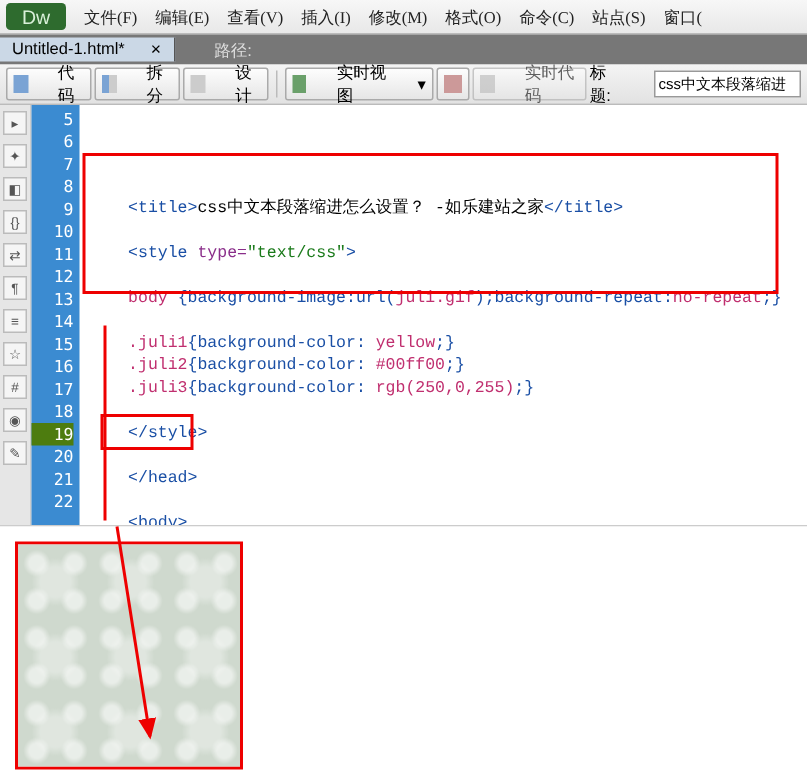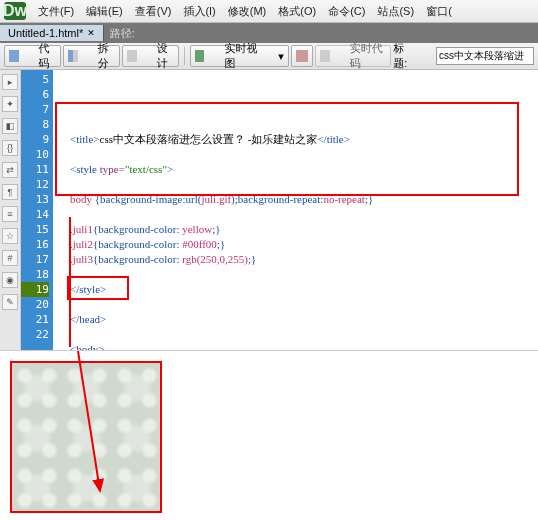--- a/index.html
+++ b/index.html
@@ -1,55 +1,55 @@
 <!DOCTYPE html>
 <html><head>
 <meta charset="utf-8">
 <style>
 html,body{margin:0;padding:0;font-family:"Microsoft YaHei",Arial,sans-serif;font-size:11px;background:#f0f0f0;color:#000;width:538px;height:520px;overflow:hidden}
 .menubar{background:linear-gradient(#f7f7f7,#e8e8e8);border-bottom:1px solid #bbb;display:flex;align-items:center;height:22px;padding:0 4px}
-.dw-logo{width:22px;height:18px;background:#2e6b2e;display:flex;align-items:center;justify-content:center;color:#d9f0d9;font-weight:bold;font-size:16px;border-radius:3px;margin-right:6px}
+.dw-logo{width:40px;height:18px;background:#2e6b2e;display:flex;align-items:center;justify-content:center;color:#d9f0d9;font-weight:normal;font-size:13px;border-radius:3px;margin-right:6px}
 .menu-item{padding:0 6px;color:#222;cursor:default}
 .tabbar{background:#777;display:flex;align-items:center;height:20px;color:#ddd}
-.doc-tab{background:#cbd8e6;color:#000;padding:2px 8px;border-right:1px solid #555;display:flex;align-items:center;gap:4px}
+.doc-tab{background:#cbd8e6;color:#000;padding:2px 8px;border-right:1px solid #555;display:flex;align-items:center;gap:17px}
 .doc-tab .x{font-size:9px}
-.path-lbl{padding:0 4px 0 6px}
+.path-lbl{padding:0 4px 0 26px}
 .path-val{color:#eee}
 .toolbar{background:linear-gradient(#f4f4f4,#e2e2e2);border-bottom:1px solid #bbb;display:flex;align-items:center;height:26px;padding:0 4px;gap:2px}
 .tool-btn{background:linear-gradient(#fdfdfd,#e6e6e6);border:1px solid #aaa;border-radius:2px;padding:1px 4px;display:flex;align-items:center;gap:20px;height:18px}
 .tool-btn .ico{width:12px;height:12px;display:inline-block}
 .sep{width:1px;height:18px;background:#bbb;margin:0 3px}
 .title-lbl{margin-left:auto;margin-right:19px}
 .title-input{border:1px solid #999;height:16px;width:92px;font-size:10px;padding:0 2px}
 .editor-row{display:flex;height:280px;background:#fff;border-bottom:1px solid #ccc}
 .vtool{width:20px;background:#e6e6e6;border-right:1px solid #ccc;display:flex;flex-direction:column;align-items:center;padding-top:4px;gap:6px}
 .vbtn{width:14px;height:14px;border:1px solid #bbb;background:#f5f5f5;font-size:9px;line-height:14px;text-align:center;color:#555}
 .gutter{width:28px;background:#3b8bd1;color:#fff;font-family:Consolas,monospace;font-size:11px;text-align:right;padding-right:4px;line-height:15px;padding-top:2px}
 .gutter div{height:15px}
 .gutter .cur{background:#4d7c0f}
-.code{flex:1;font-family:Liberation Serif, serif;font-size:11px;line-height:15px;padding:2px 6px;white-space:pre;position:relative;overflow:hidden}
+.code{flex:1;font-family:Liberation Mono, monospace;font-size:11px;line-height:15px;padding:2px 6px;white-space:pre;position:relative;overflow:hidden}
 .code .ln{height:15px}
 .c-tag{color:#1a4fa5}
 .c-attr{color:#8a2e8a}
 .c-str{color:#1a7a1a}
 .c-sel{color:#c02f6f}
 .c-prop{color:#1a4fa5}
 .c-txt{color:#000}
 .redbox{position:absolute;border:2px solid #e00;pointer-events:none}
 .preview{position:relative;height:172px;background:#fff}
 .preview-box{position:absolute;left:10px;top:10px;width:148px;height:148px;border:2px solid #e00}
 .damask{width:100%;height:100%;background:#cfd9ce;background-image:radial-gradient(circle at 25% 25%,rgba(255,255,255,.55) 5px,transparent 9px),radial-gradient(circle at 75% 25%,rgba(255,255,255,.55) 5px,transparent 9px),radial-gradient(circle at 25% 75%,rgba(255,255,255,.55) 5px,transparent 9px),radial-gradient(circle at 75% 75%,rgba(255,255,255,.55) 5px,transparent 9px),radial-gradient(circle at 50% 50%,rgba(255,255,255,.35) 10px,transparent 16px);background-size:50px 50px}
 .arrow{position:absolute;pointer-events:none}
 </style>
 </head>
 <body>
 
 <div class="menubar">
   <div class="dw-logo">Dw</div>
-  <div id="menu-items" style="display: flex;">
+  <div id="menu-items" style="display: flex; font-family: Liberation Serif, serif;">
       <span class="menu-item">文件(F)</span>
       <span class="menu-item">编辑(E)</span>
       <span class="menu-item">查看(V)</span>
       <span class="menu-item">插入(I)</span>
       <span class="menu-item">修改(M)</span>
       <span class="menu-item">格式(O)</span>
       <span class="menu-item">命令(C)</span>
       <span class="menu-item">站点(S)</span>
       <span class="menu-item">窗口(</span>
     </div>

